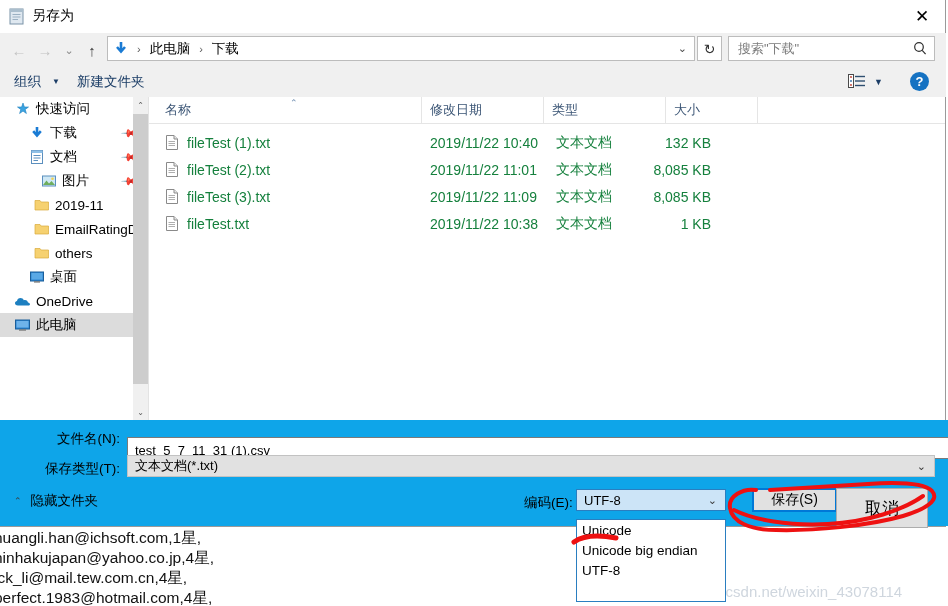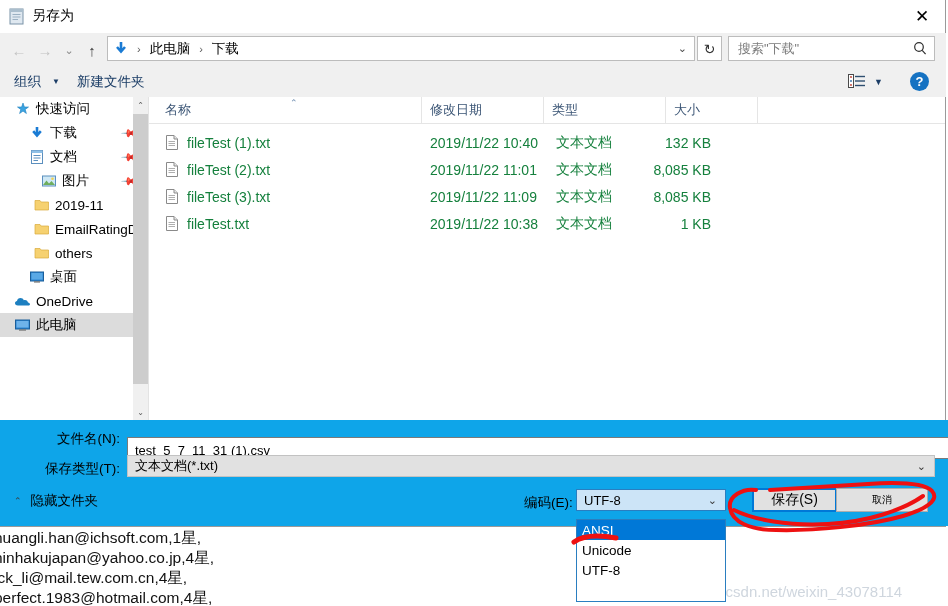--- a/index.html
+++ b/index.html
@@ -160,24 +160,24 @@
     background:#cce4f7;border:1px solid #2a7ec0;box-sizing:border-box;
     display:flex;align-items:center;font-size:13px;color:#000;
   }
   #btn-save{
     position:absolute;left:740px;top:68px;width:85px;height:24px;
     background:#e1e1e1;border:2px solid #0078d7;box-sizing:border-box;
     display:flex;align-items:center;justify-content:center;
     font-size:14px;color:#000;cursor:default;margin-left:12px;
   }
   #btn-cancel{
-    position:absolute;left:836px;top:68px;width:92px;height:24px;
+    position:absolute;left:836px;top:68px;width:92px;height:40px;
     background:#e1e1e1;border:1px solid #adadad;box-sizing:border-box;
     display:flex;align-items:center;justify-content:center;
-    font-size:10px;color:#000;cursor:default;
+    font-size:17px;color:#000;cursor:default;
   }
   #resize-grip{position:absolute;right:4px;bottom:3px;width:11px;height:11px;}
   
   #encoding-list{
     position:absolute;left:576px;top:519px;width:150px;height:83px;
     background:#fff;border:1px solid #2a7ec0;box-sizing:border-box;z-index:40;
   }
   .opt{height:20px;display:flex;align-items:center;font-size:13.5px;color:#000;padding-left:5px;cursor:default;}
   .opt.sel{background:#0078d7;color:#fff;}
   
@@ -495,22 +495,22 @@
         <circle cx="9" cy="6" r="0.8" fill="#9a9a9a"></circle>
         <circle cx="3" cy="9" r="0.8" fill="#9a9a9a"></circle>
         <circle cx="6" cy="9" r="0.8" fill="#9a9a9a"></circle>
         <circle cx="9" cy="9" r="0.8" fill="#9a9a9a"></circle>
       </svg>
     </span>
   </div>
 </div>
 
 <div id="encoding-list">
-  <div class="opt sel">ANSI</div>
   <div class="opt">Unicode</div>
+  <div class="opt">Unicode big endian</div>
   <div class="opt">UTF-8</div>
 </div>
 
 <div id="annot">
   <svg width="230" height="62" viewBox="0 0 230 62">
     <path d="M38 10 C25 8 10 16 12 28 C14 42 32 50 58 50 C95 51 150 46 185 36 C208 29 222 20 214 11 C206 3 180 2 150 4" stroke="#ee1111" stroke-width="4" fill="none" stroke-linecap="round"></path>
     <path d="M150 4 C120 6 80 8 52 10" stroke="#ee1111" stroke-width="4" fill="none" stroke-linecap="round"></path>
     <path d="M16 30 C36 40 70 46 110 44 C150 42 185 30 205 16" stroke="#ee1111" stroke-width="4" fill="none" stroke-linecap="round"></path>
   </svg>
 </div>

